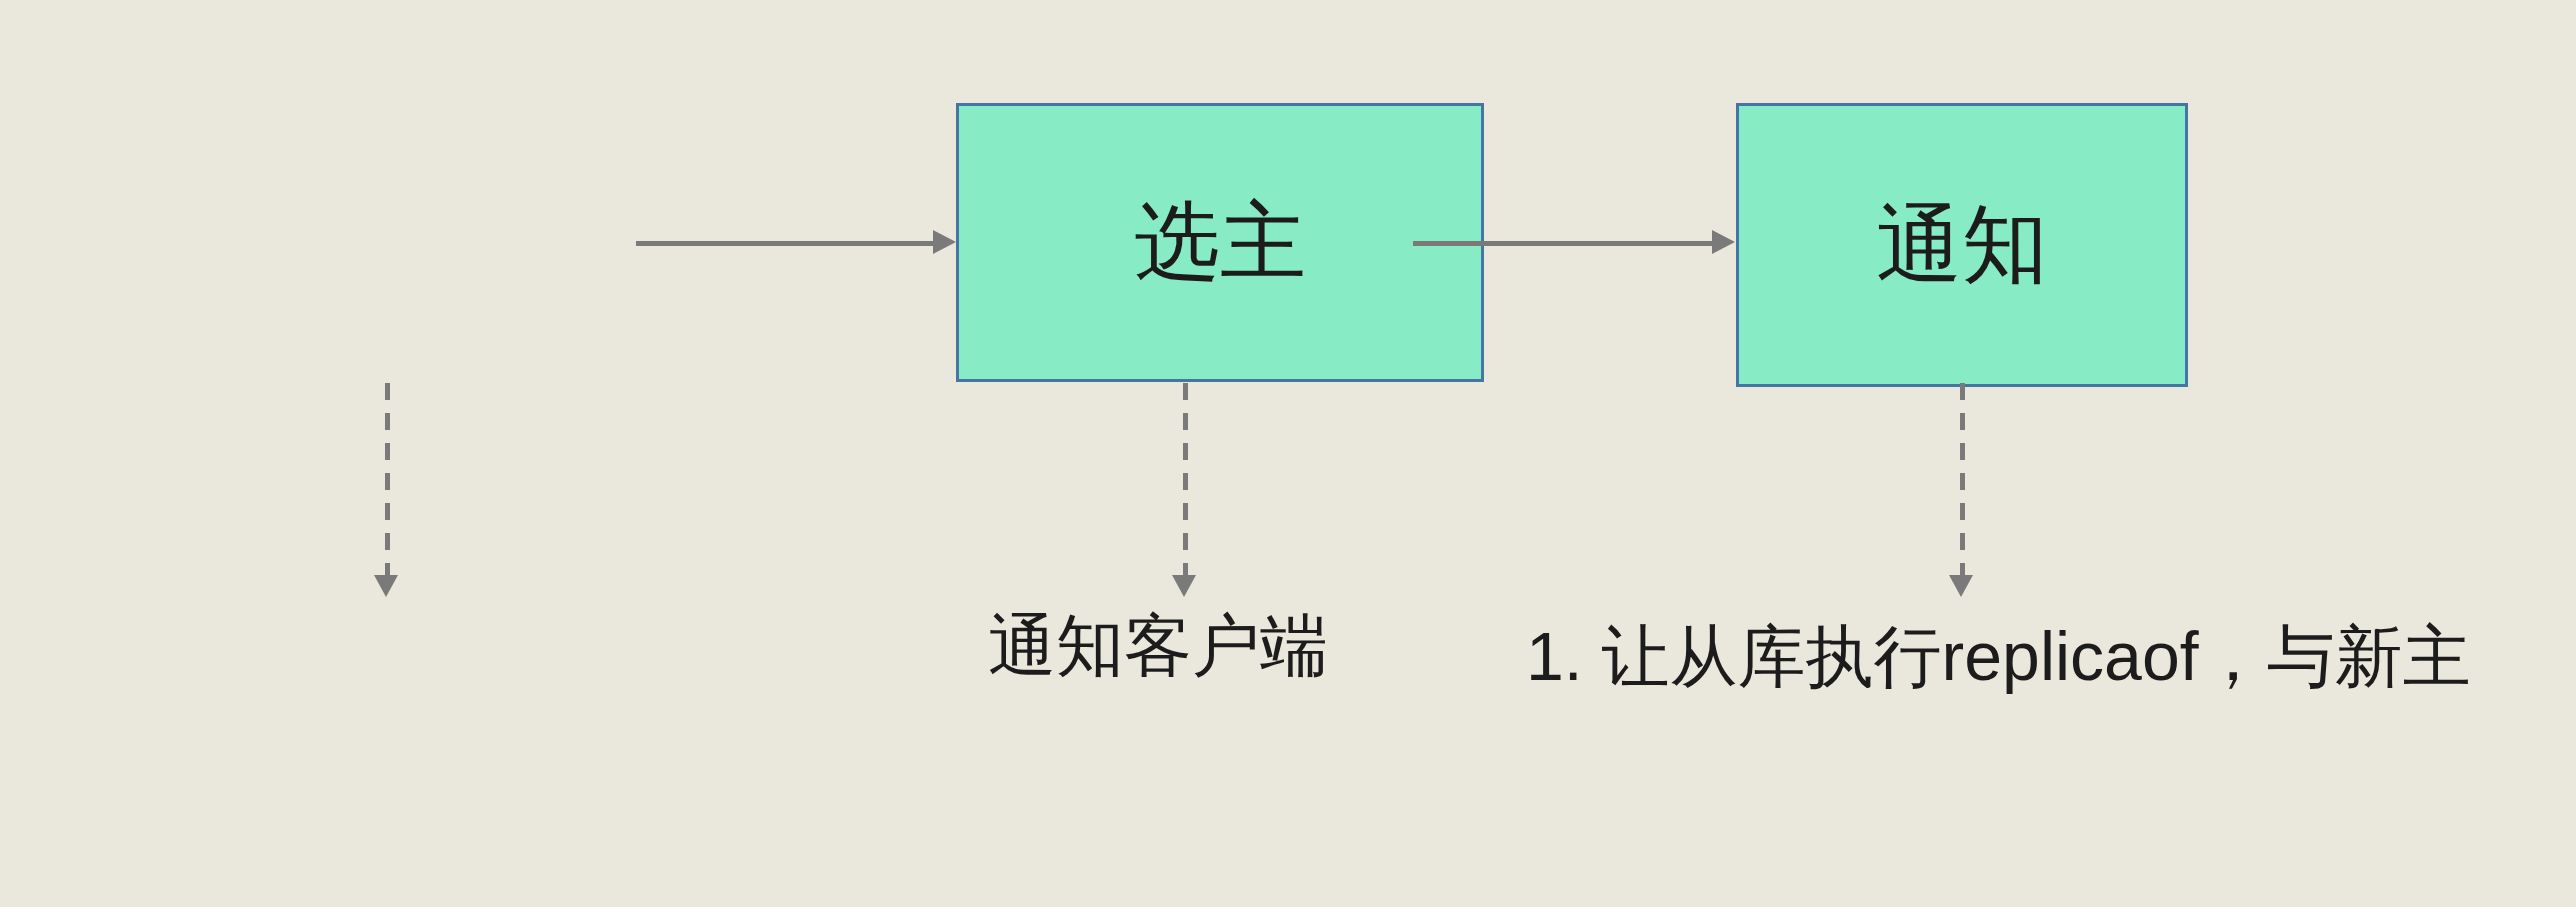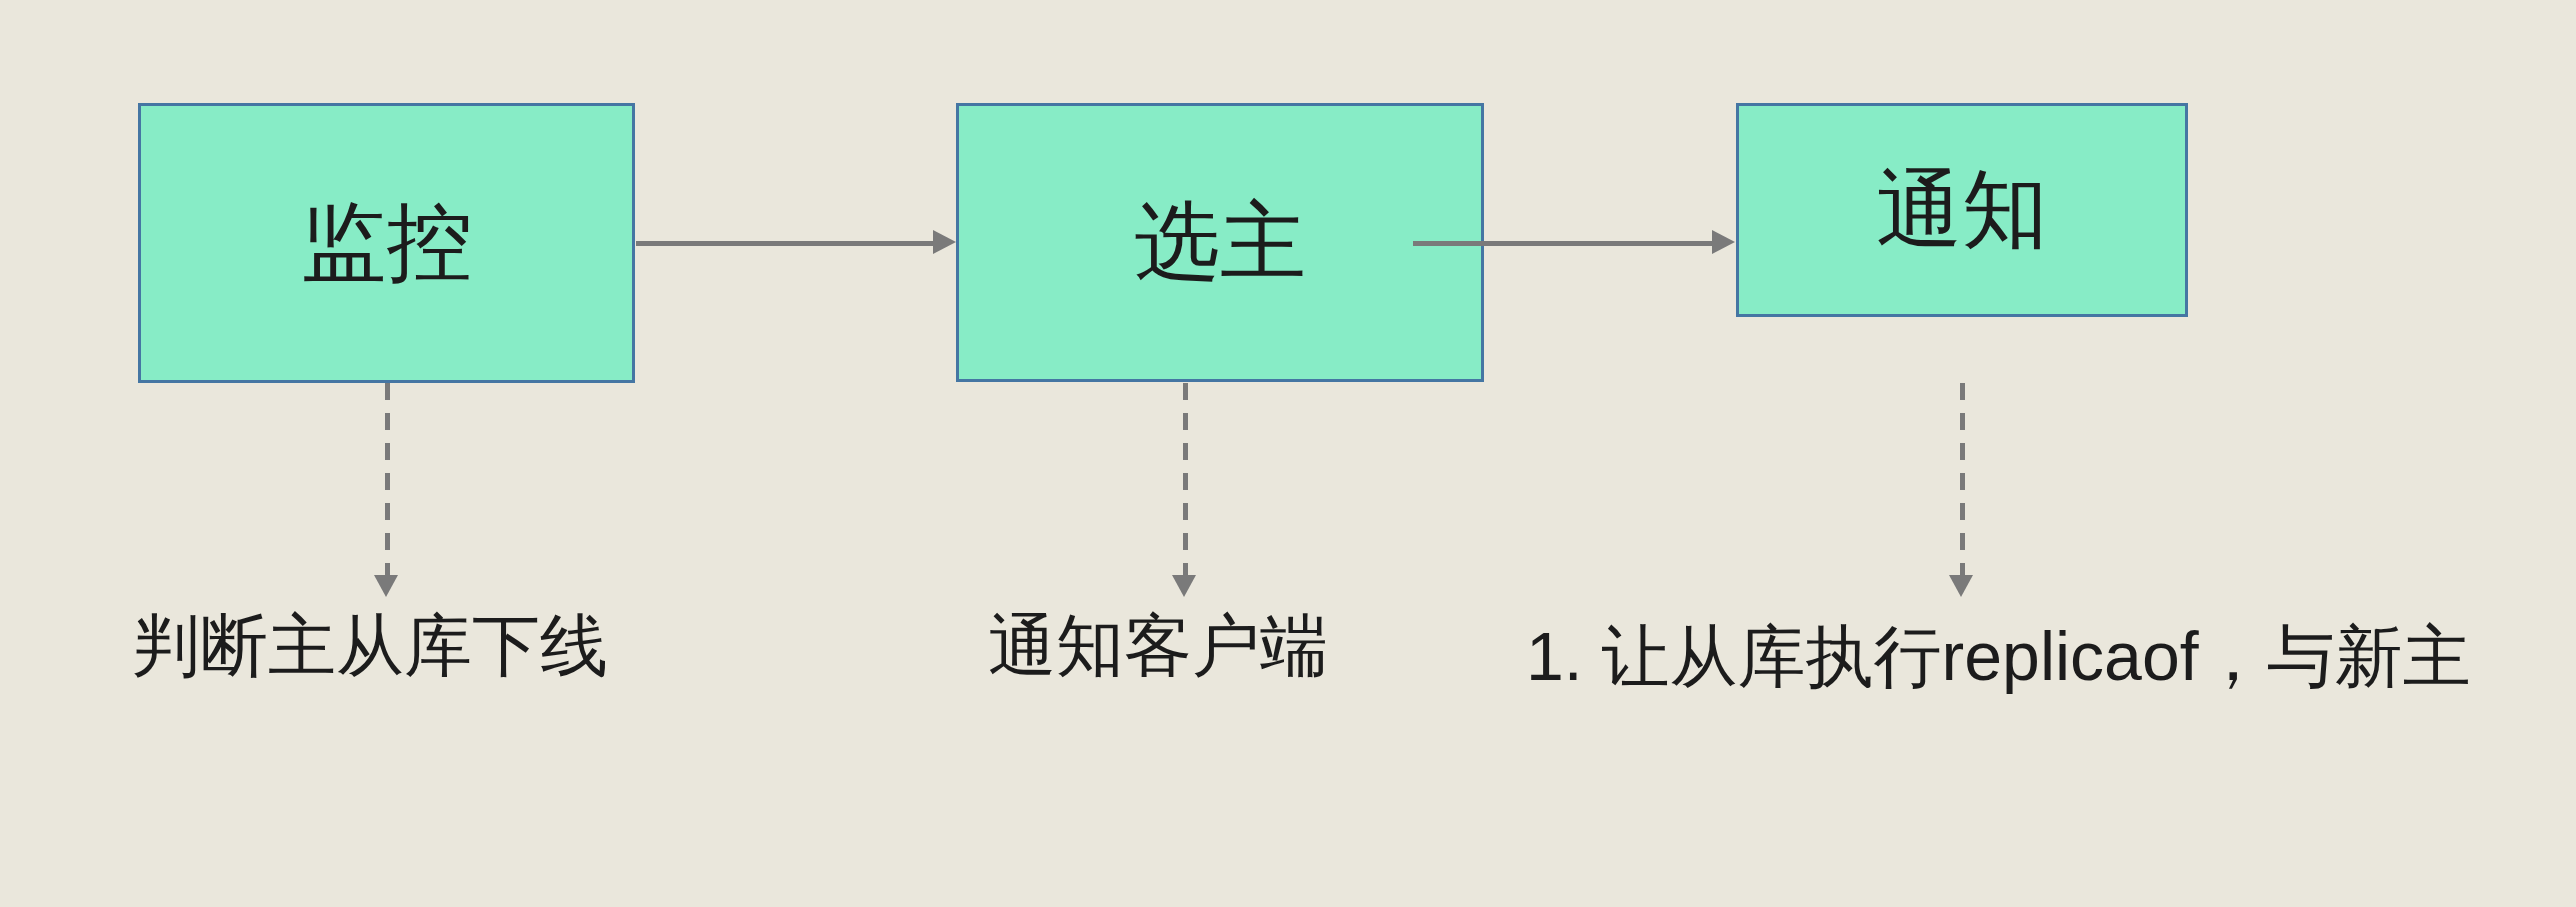--- a/index.html
+++ b/index.html
@@ -64,48 +64,44 @@
     line-height: 79px;
     color: var(--text);
     white-space: nowrap;
   }
 </style>
 </head>
 <body>
 
 <div class="canvas">
 
-  <div class="box" style="left:138px; top:103px; width:497px; height:280px;">
-    <span class="box-label">监控</span>
-  </div>
 
   <div class="box" style="left:956px; top:103px; width:528px; height:279px;">
     <span class="box-label">选主</span>
   </div>
 
-  <div class="box" style="left:1736px; top:103px; width:452px; height:214px;">
+  <div class="box" style="left:1736px; top:103px; width:452px; height:284px;">
     <span class="box-label">通知</span>
   </div>
 
   <div class="h-line" style="left:636px; top:241px; width:298px;"></div>
   <div class="h-head" style="left:933px; top:230px;"></div>
 
   <div class="h-line" style="left:1413px; top:241px; width:299px;"></div>
   <div class="h-head" style="left:1712px; top:230px;"></div>
 
   <div class="v-line" style="left:385px; top:383px; height:192px;"></div>
   <div class="v-head" style="left:374px; top:575px;"></div>
 
   <div class="v-line" style="left:1183px; top:383px; height:192px;"></div>
   <div class="v-head" style="left:1172px; top:575px;"></div>
 
   <div class="v-line" style="left:1960px; top:383px; height:192px;"></div>
   <div class="v-head" style="left:1949px; top:575px;"></div>
 
-  <div class="caption" style="left:132px; top:606px;">判断主从库下线</div>
 
   <div class="caption" style="left:988px; top:606px;">通知客户端</div>
 
   <div class="caption" style="left:1526px; top:617px;">
     <div>1. 让从库执行replicaof，与新主</div>
   </div>
 
 </div>
 
 

